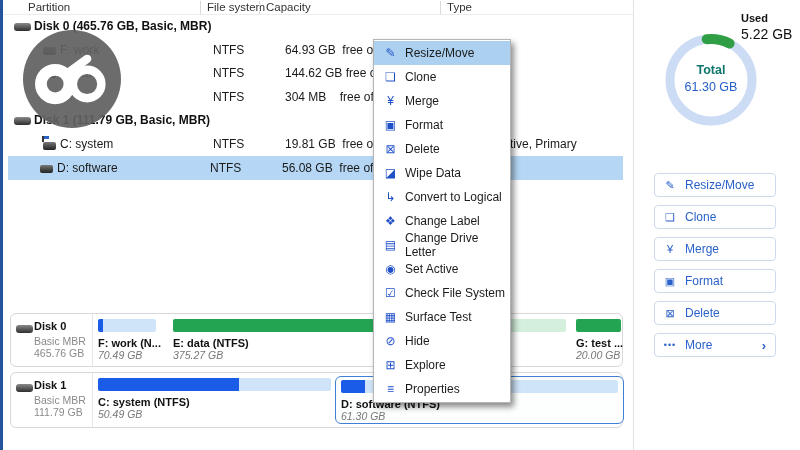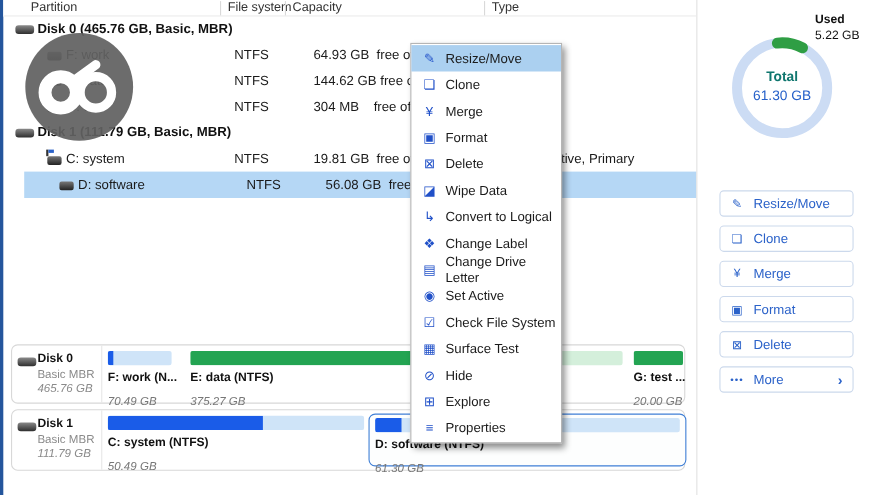--- a/index.html
+++ b/index.html
@@ -36,32 +36,32 @@
   .mi { height:24px; display:flex; align-items:center; padding-left:9px; cursor:default; }
   .mi.hl { background:#abd0f0; }
   .mi .mico { width:15px; color:#2050c8; font-size:12px; text-align:center; flex:0 0 15px; }
   .mi .mlabel { margin-left:7px; font-size:12px; color:#1b1b1b; }
 
   
   .card { left:10px; width:613px; background:#fff; border:1px solid #d8d8d8; border-radius:6px; }
   .dinfo { position:absolute; left:0; top:0; width:82px; height:100%; border-right:1px solid #e6e6e6; }
   .dtitle { position:absolute; left:23px; top:6px; font-weight:bold; font-size:11px; color:#111; }
   .dsub { position:absolute; left:23px; top:21px; font-size:10.5px; color:#8a8a8a; }
-  .dsize { position:absolute; left:23px; top:33px; font-size:10.5px; color:#8a8a8a; font-style:italic; }
+  .dsize { position:absolute; left:23px; top:33px; font-size:10.5px; color:#8a8a8a; }
   .pblock { position:absolute; top:5px; }
   .pbar { height:13px; border-radius:2px; overflow:hidden; display:flex; background:#cfe4f8; }
   .pbar .used { height:100%; }
   .plabel { font-size:11px; font-weight:bold; color:#111; margin-top:5px; white-space:nowrap; }
-  .psize { font-size:10.5px; color:#777; font-style:italic; margin-top:10px; white-space:nowrap; }
+  .psize { font-size:10.5px; color:#777; font-style:italic; margin-top:0; white-space:nowrap; }
   .dsel { position:absolute; border:1.5px solid #3f7fd6; border-radius:6px; background:#fdfefe; }
 
   
   .sidebar { left:633px; top:0; width:177px; height:450px; background:#fff; border-left:1px solid #e2e2e2; }
   .used-lab { position:absolute; left:107px; top:12px; font-weight:bold; font-size:11px; color:#111; }
-  .used-val { position:absolute; left:107px; top:26px; font-size:11px; color:#111; }
+  .used-val { position:absolute; left:107px; top:26px; font-size:14px; color:#111; }
   .total-lab { position:absolute; left:0; top:63px; width:154px; text-align:center; font-weight:bold; font-size:12.5px; color:#0f766e; }
   .total-val { position:absolute; left:0; top:80px; width:154px; text-align:center; font-size:12.5px; color:#2560c9; }
   .sbtn { position:absolute; left:20px; width:122px; height:24px; border:1px solid #ccd9ec; border-radius:4px;
           background:#fff; display:flex; align-items:center; cursor:pointer; }
   .sbtn .bico { width:30px; text-align:center; color:#2b62c9; font-size:11px; }
   .sbtn .blabel { color:#2b62c9; font-size:12px; }
   .sbtn .chev { position:absolute; right:9px; color:#2b62c9; font-size:13px; font-weight:bold; }
 </style>
 </head>
 <body>
@@ -113,21 +113,21 @@
 </div>
 
 <div class="abs trow" style="top:132px;height:24px;line-height:24px;">
   <span class="part-ico sys" style="left:40px;top:10px;"></span>
   <span class="cell" style="left:57px;">C: system</span>
   <span class="cell" style="left:210px;">NTFS</span>
   <span class="cell" style="left:282px;">19.81 GB  free of  50.49 GB</span>
   <span class="cell" style="left:447px;">System, Active, Primary</span>
 </div>
 
-<div class="abs trow sel-band" style="top:156px;height:24px;line-height:24px;left:22px;width:615px;">
+<div class="abs trow sel-band" style="top:156px;height:24px;line-height:24px;left:8px;width:615px;">
   <span class="part-ico" style="left:32px;top:9px;"></span>
   <span class="cell" style="left:49px;">D: software</span>
   <span class="cell" style="left:202px;">NTFS</span>
   <span class="cell" style="left:274px;">56.08 GB  free of  61.30 GB</span>
   <span class="cell" style="left:439px;">Primary</span>
 </div>
 
 <div class="abs wm">
   <svg width="84" height="64" viewBox="0 0 100 76">
     <circle cx="30" cy="44" r="17" fill="none" stroke="#fff" stroke-width="14"></circle>

